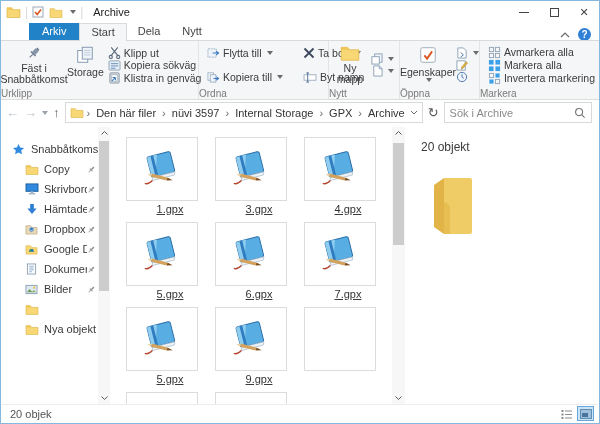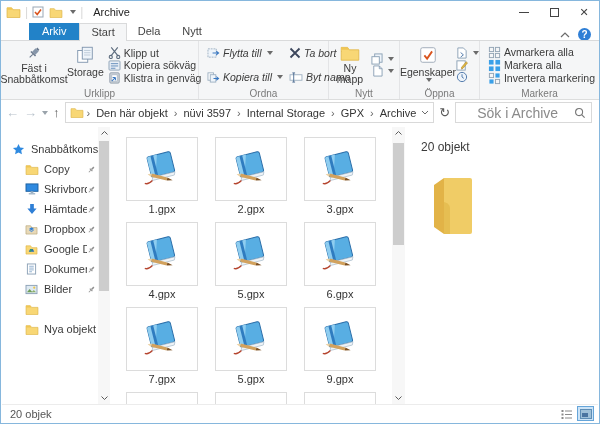--- a/index.html
+++ b/index.html
@@ -23,59 +23,59 @@
   .filetab { background:#2282c8; color:#fff; padding:2px 13px 3px; height:18px; }
   .tab { padding:2px 11px 3px; height:18px; color:#444; position:relative; }
   .tab.active { background:#f5f6f7; border:1px solid #d9dadb; border-bottom:none; z-index:2; }
   .tab-right { margin-left:auto; display:flex; align-items:center; gap:8px; padding-right:8px; }
   .helpdot { width:13px; height:13px; border-radius:50%; background:#2f7fd6; color:#fff;
     font-size:10px; font-weight:bold; display:flex; align-items:center; justify-content:center; }
   
   .ribbon { height:60px; background:#f5f6f7; border-top:1px solid #d9dadb; border-bottom:1px solid #dcdddd;
     display:flex; position:relative; margin-top:-1px; }
   .rgroup { position:relative; border-right:1px solid #e3e4e6; padding:2px 2px 12px 2px; display:flex; }
-  .rgroup-label { position:absolute; bottom:0; left:0; right:0; text-align:center; font-size:10px; color:#7a7a7a; }
+  .rgroup-label { position:absolute; bottom:0; left:0; right:0; font-size:10px; color:#7a7a7a; }
   .bigbtn { display:flex; flex-direction:column; align-items:center; justify-content:flex-start;
     text-align:center; padding:2px 2px; line-height:11px; font-size:10.5px; color:#3b3b3b; }
   .bigbtn svg { margin-bottom:2px; }
   .smallcol { display:flex; flex-direction:column; justify-content:center; padding:1px 0; }
   .smallbtn { display:flex; align-items:center; gap:3px; font-size:10.5px; color:#3b3b3b; white-space:nowrap; padding:0 2px; }
   .caret { width:0; height:0; border-left:3px solid transparent; border-right:3px solid transparent;
     border-top:4px solid #6b6b6b; display:inline-block; margin-left:2px; }
-  .grid2 { display:flex; gap:2px; padding:4px 4px;font-style:italic; }
+  .grid2 { display:flex; gap:16px; padding:4px 4px; }
   .gcol { display:flex; flex-direction:column; justify-content:space-between; }
   
   .addrbar { height:25px; display:flex; align-items:center; padding:0 7px 0 5px; gap:5px; background:#fff; }
   .navarr { font-size:13px; color:#b9c3cc; }
   .navarr.enabled { color:#5a5a5a; }
   .navcaret { width:0;height:0;border-left:3px solid transparent;border-right:3px solid transparent;border-top:4px solid #9aa3ab; }
   .breadcrumb { flex:1; height:21px; border:1px solid #d9d9d9; background:#fff; display:flex; align-items:center; padding:0 4px; gap:2px; }
   .crumb { padding:0 3px; white-space:nowrap; color:#333; }
   .crumbsep { color:#666; font-size:11px; padding:0 1px; }
   .bc-right { margin-left:auto; display:flex; align-items:center; gap:6px; }
   .refresh { font-size:13px; color:#5a5a5a; }
   .searchbox { width:150px; height:21px; border:1px solid #d9d9d9; display:flex; align-items:center; padding:0 5px; }
-  .searchbox input { border:none; outline:none; flex:1; font-size:14px; color:#444; font-family:"Liberation Sans",sans-serif; width:90px;text-align:center; }
+  .searchbox input { border:none; outline:none; flex:1; font-size:11px; color:#444; font-family:"Liberation Sans",sans-serif; width:90px; }
   .searchbox input::placeholder { color:#8a8a8a; }
   
   .content { position:absolute; top:126px; left:1px; right:1px; bottom:19px; display:flex; background:#fff; }
   .sidebar { width:96px; padding-top:12px; overflow:hidden; }
   .sb-item { height:20px; display:flex; align-items:center; padding-left:22px; }
   .sb-item.root { padding-left:9px; }
   .sb-item .ic { width:15px; display:flex; justify-content:center; margin-right:5px; flex:none; }
   .sb-label { white-space:nowrap; overflow:hidden; flex:1; color:#3b3b3b; }
   .sb-pin { flex:none; margin-right:2px; }
   .vscroll { width:12px; display:flex; flex-direction:column; background:#f7f7f7; }
   .vs-arrow { height:12px; display:flex; align-items:center; justify-content:center; color:#5a5a5a; font-size:8px; }
   .vs-track { flex:1; position:relative; }
   .vs-thumb { position:absolute; left:1px; right:1px; background:#cdcdcd; }
   
   .filearea { width:282px; position:relative; overflow:hidden; padding:10px 0 0 16px; }
   .fgrid { display:grid; grid-template-columns:repeat(3,72px); column-gap:17px; row-gap:7px; }
-  .tile { width:72px; }
+  .tile { width:88px;text-decoration:underline; }
   .thumb { width:72px; height:64px; border:1px solid #dcdcdc; background:#fff; display:flex; align-items:center; justify-content:center; }
   .tname { text-align:center; margin-top:2px; font-size:11px; color:#333; height:12px; }
   
   .detailspane { flex:1; padding:13px 8px 0 16px; }
   .dp-count { font-size:12px; color:#3b3b3b; }
   .dp-folder { margin:22px 0 0 10px; }
   
   .statusbar { position:absolute; left:1px; right:1px; bottom:1px; height:18px; background:#fff;
     border-top:1px solid #ececec; display:flex; align-items:center; padding:0 4px 0 8px; }
   .statustext { max-width:42px; overflow:hidden; white-space:nowrap; color:#555; }
@@ -318,21 +318,21 @@
   <div class="addrbar">
     <span class="navarr">←</span>
     <span class="navarr">→</span>
     <span class="navcaret"></span>
     <span class="navarr enabled">↑</span>
     <div class="breadcrumb">
       <svg width="14" height="11" viewBox="0 0 16 13">
           <path d="M1 2h5l1.5 2H15v8.5H1z" fill="#f8d775" stroke="#dfb545" stroke-width="0.8"></path>
         </svg>
       <span class="crumbsep">›</span>
-      <span class="crumb">Den här objekt</span>
+      <span class="crumb">Den här filer</span>
       <span class="crumbsep">›</span>
       <span class="crumb">nüvi 3597</span>
       <span class="crumbsep">›</span>
       <span class="crumb">Internal Storage</span>
       <span class="crumbsep">›</span>
       <span class="crumb">GPX</span>
       <span class="crumbsep">›</span>
       <span class="crumb">Archive</span>
       <span class="bc-right">
         <svg width="8" height="5" viewBox="0 0 8 5">
@@ -544,39 +544,20 @@
                   <path d="M10 28h24l-1.5 3.2h-24z" fill="#eef3f7" stroke="#a8bccb" stroke-width="0.7"></path>
                 </g>
                 <g transform="rotate(14 22 33)">
                   <rect x="10" y="29.5" width="17" height="3.4" rx="1.2" fill="#d2a25e"></rect>
                   <path d="M27 29.5l6 1.7-6 1.7z" fill="#7d4f1f"></path>
                   <path d="M10 29.5l-4 1.7 4 1.7z" fill="#ecd2a6"></path>
                 </g>
                 <path d="M12 34c-3 3-6 4-8 3" stroke="#b5452f" stroke-width="1.4" fill="none"></path>
               </svg>
             </div>
-          <div class="tname">2.gpx</div>
-        </div>
-        <div class="tile">
-          <div class="thumb">
-              <svg width="42" height="42" viewBox="0 0 44 44">
-                <g transform="rotate(-14 22 20)">
-                  <rect x="9" y="6" width="25" height="22" rx="2" fill="#58aee3" stroke="#2a6da8"></rect>
-                  <path d="M11 6h9l-7 22h-2a2 2 0 0 1-2-2V8a2 2 0 0 1 2-2z" fill="#8ecdf0"></path>
-                  <rect x="13" y="6" width="3" height="22" fill="#2f7cc0"></rect>
-                  <path d="M10 28h24l-1.5 3.2h-24z" fill="#eef3f7" stroke="#a8bccb" stroke-width="0.7"></path>
-                </g>
-                <g transform="rotate(14 22 33)">
-                  <rect x="10" y="29.5" width="17" height="3.4" rx="1.2" fill="#d2a25e"></rect>
-                  <path d="M27 29.5l6 1.7-6 1.7z" fill="#7d4f1f"></path>
-                  <path d="M10 29.5l-4 1.7 4 1.7z" fill="#ecd2a6"></path>
-                </g>
-                <path d="M12 34c-3 3-6 4-8 3" stroke="#b5452f" stroke-width="1.4" fill="none"></path>
-              </svg>
-            </div>
           <div class="tname">3.gpx</div>
         </div>
         <div class="tile">
           <div class="thumb">
               <svg width="42" height="42" viewBox="0 0 44 44">
                 <g transform="rotate(-14 22 20)">
                   <rect x="9" y="6" width="25" height="22" rx="2" fill="#58aee3" stroke="#2a6da8"></rect>
                   <path d="M11 6h9l-7 22h-2a2 2 0 0 1-2-2V8a2 2 0 0 1 2-2z" fill="#8ecdf0"></path>
                   <rect x="13" y="6" width="3" height="22" fill="#2f7cc0"></rect>
                   <path d="M10 28h24l-1.5 3.2h-24z" fill="#eef3f7" stroke="#a8bccb" stroke-width="0.7"></path>

